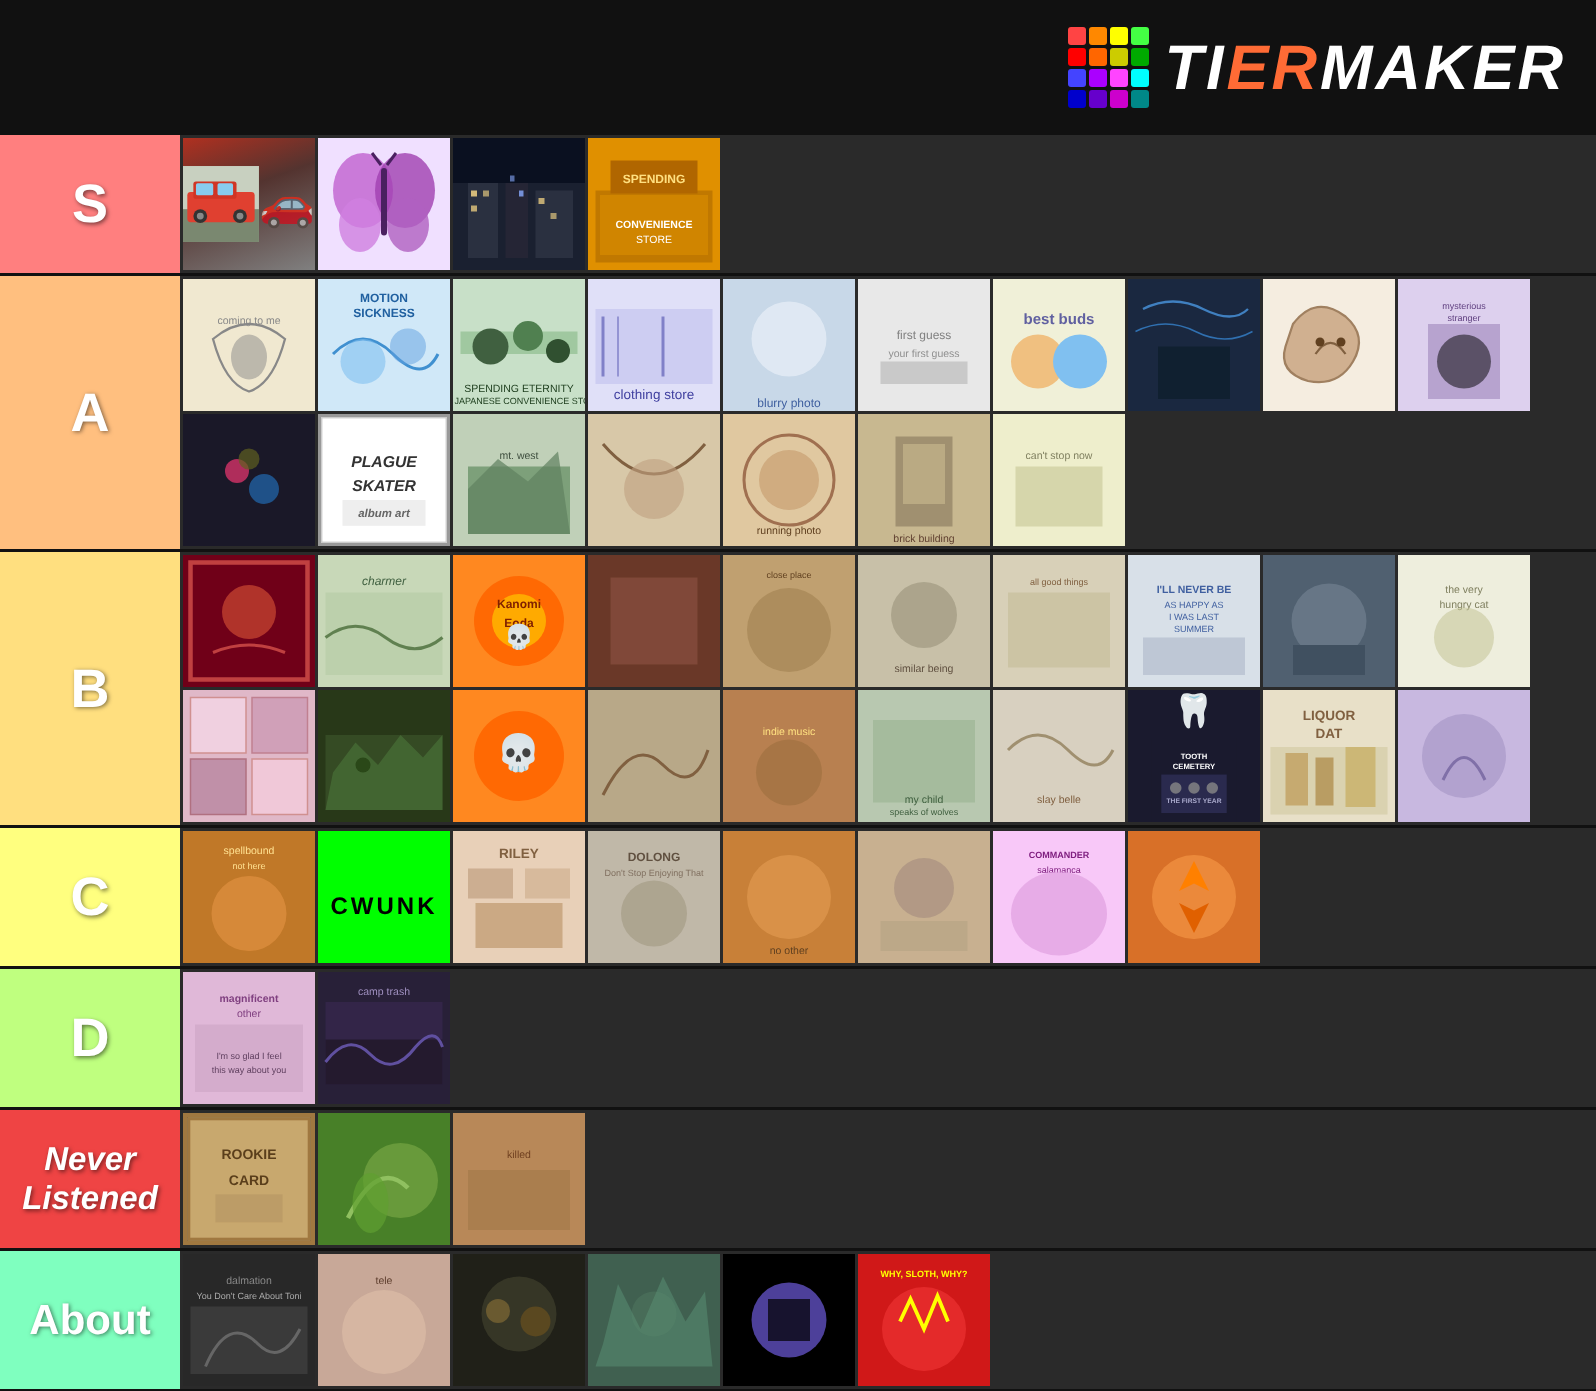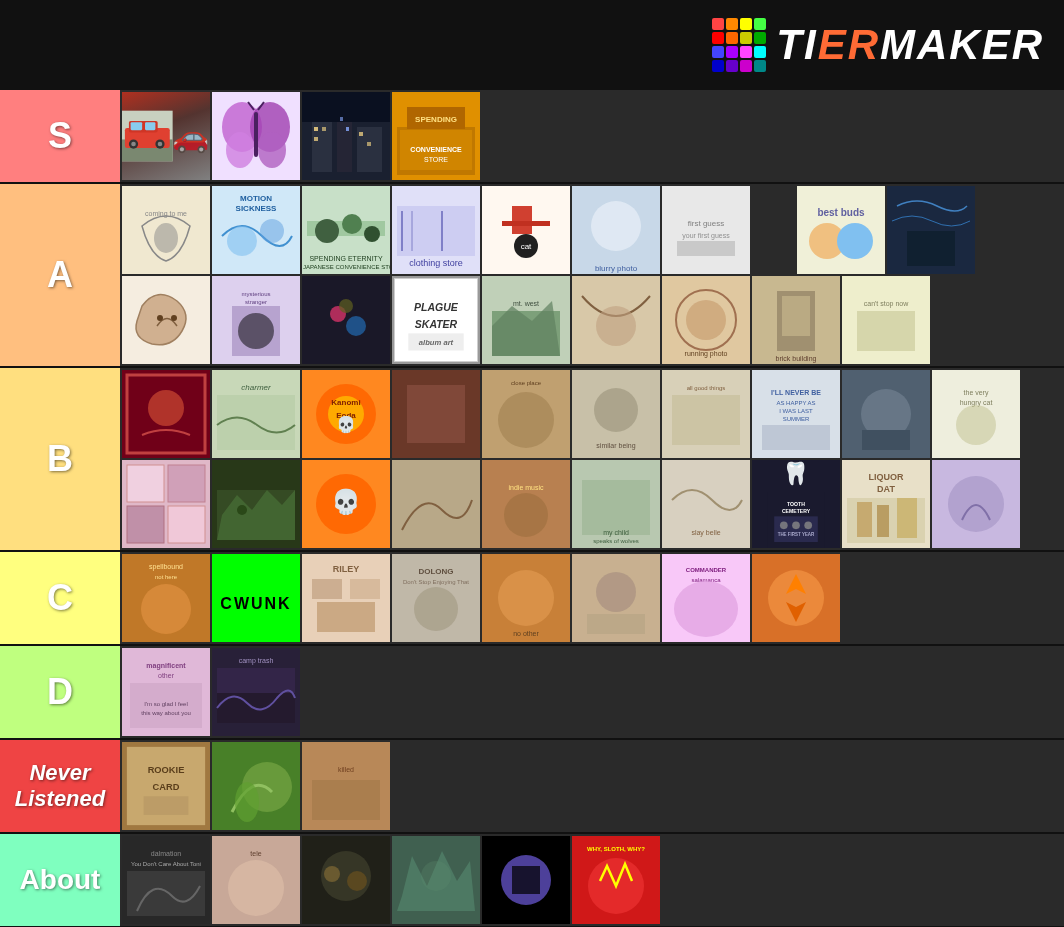--- a/index.html
+++ b/index.html
@@ -291,45 +291,36 @@
       <div class="album-placeholder" style="background:#d946ef;">
         <svg width="88" height="88" viewBox="0 0 88 88">
             <rect width="88" height="88" fill="#e0e0f8"></rect>
             <rect x="5" y="20" width="78" height="50" fill="#c8c8f0" opacity="0.8"></rect>
             <line x1="10" y1="25" x2="10" y2="65" stroke="#8080c8" stroke-width="2"></line>
             <line x1="20" y1="25" x2="20" y2="65" stroke="#8080c8" stroke-width="1"></line>
             <line x1="50" y1="25" x2="50" y2="65" stroke="#8080c8" stroke-width="2"></line>
             <text x="44" y="80" text-anchor="middle" fill="#4040a0" font-size="9">clothing store</text>
           </svg>
       </div>
-      <div class="album-placeholder" style="background:#f8f0e8;">
-        <svg width="88" height="88" viewBox="0 0 88 88">
-            <rect width="88" height="88" fill="#fff8f0"></rect>
-            <rect x="30" y="20" width="20" height="28" fill="#d04030"></rect>
-            <rect x="20" y="35" width="48" height="5" fill="#c03020"></rect>
-            <circle cx="44" cy="60" r="12" fill="#202020"></circle>
-            <text x="44" y="63" text-anchor="middle" fill="#fff" font-size="8">cat</text>
-          </svg>
-      </div>
       <div class="album-placeholder" style="background:#d8e8f8;">
         <svg width="88" height="88" viewBox="0 0 88 88">
             <rect width="88" height="88" fill="#c8d8e8"></rect>
             <circle cx="44" cy="40" r="25" fill="#e8f0f8" opacity="0.7"></circle>
             <text x="44" y="85" text-anchor="middle" fill="#4060a0" font-size="8">blurry photo</text>
           </svg>
       </div>
       <div class="album-placeholder" style="background:#f0f0f0;">
         <svg width="88" height="88" viewBox="0 0 88 88">
             <rect width="88" height="88" fill="#e8e8e8"></rect>
             <text x="44" y="40" text-anchor="middle" fill="#808080" font-size="8">first guess</text>
             <text x="44" y="52" text-anchor="middle" fill="#909090" font-size="7">your first guess</text>
             <rect x="15" y="55" width="58" height="15" fill="#808080" opacity="0.3"></rect>
           </svg>
       </div>
-      <div class="album-placeholder" style="background:#f8f8e0;margin-left:45px;">
+      <div class="album-placeholder" style="background:#f8f8e0;">
         <svg width="88" height="88" viewBox="0 0 88 88">
             <rect width="88" height="88" fill="#f0f0d8"></rect>
             <text x="44" y="30" text-anchor="middle" fill="#6060a0" font-size="10" font-weight="bold">best buds</text>
             <circle cx="30" cy="55" r="18" fill="#f0c080"></circle>
             <circle cx="58" cy="55" r="18" fill="#80c0f0"></circle>
           </svg>
       </div>
       <div class="album-placeholder" style="background:#1a2840;">
         <svg width="88" height="88" viewBox="0 0 88 88">
             <rect width="88" height="88" fill="#1a2840"></rect>

